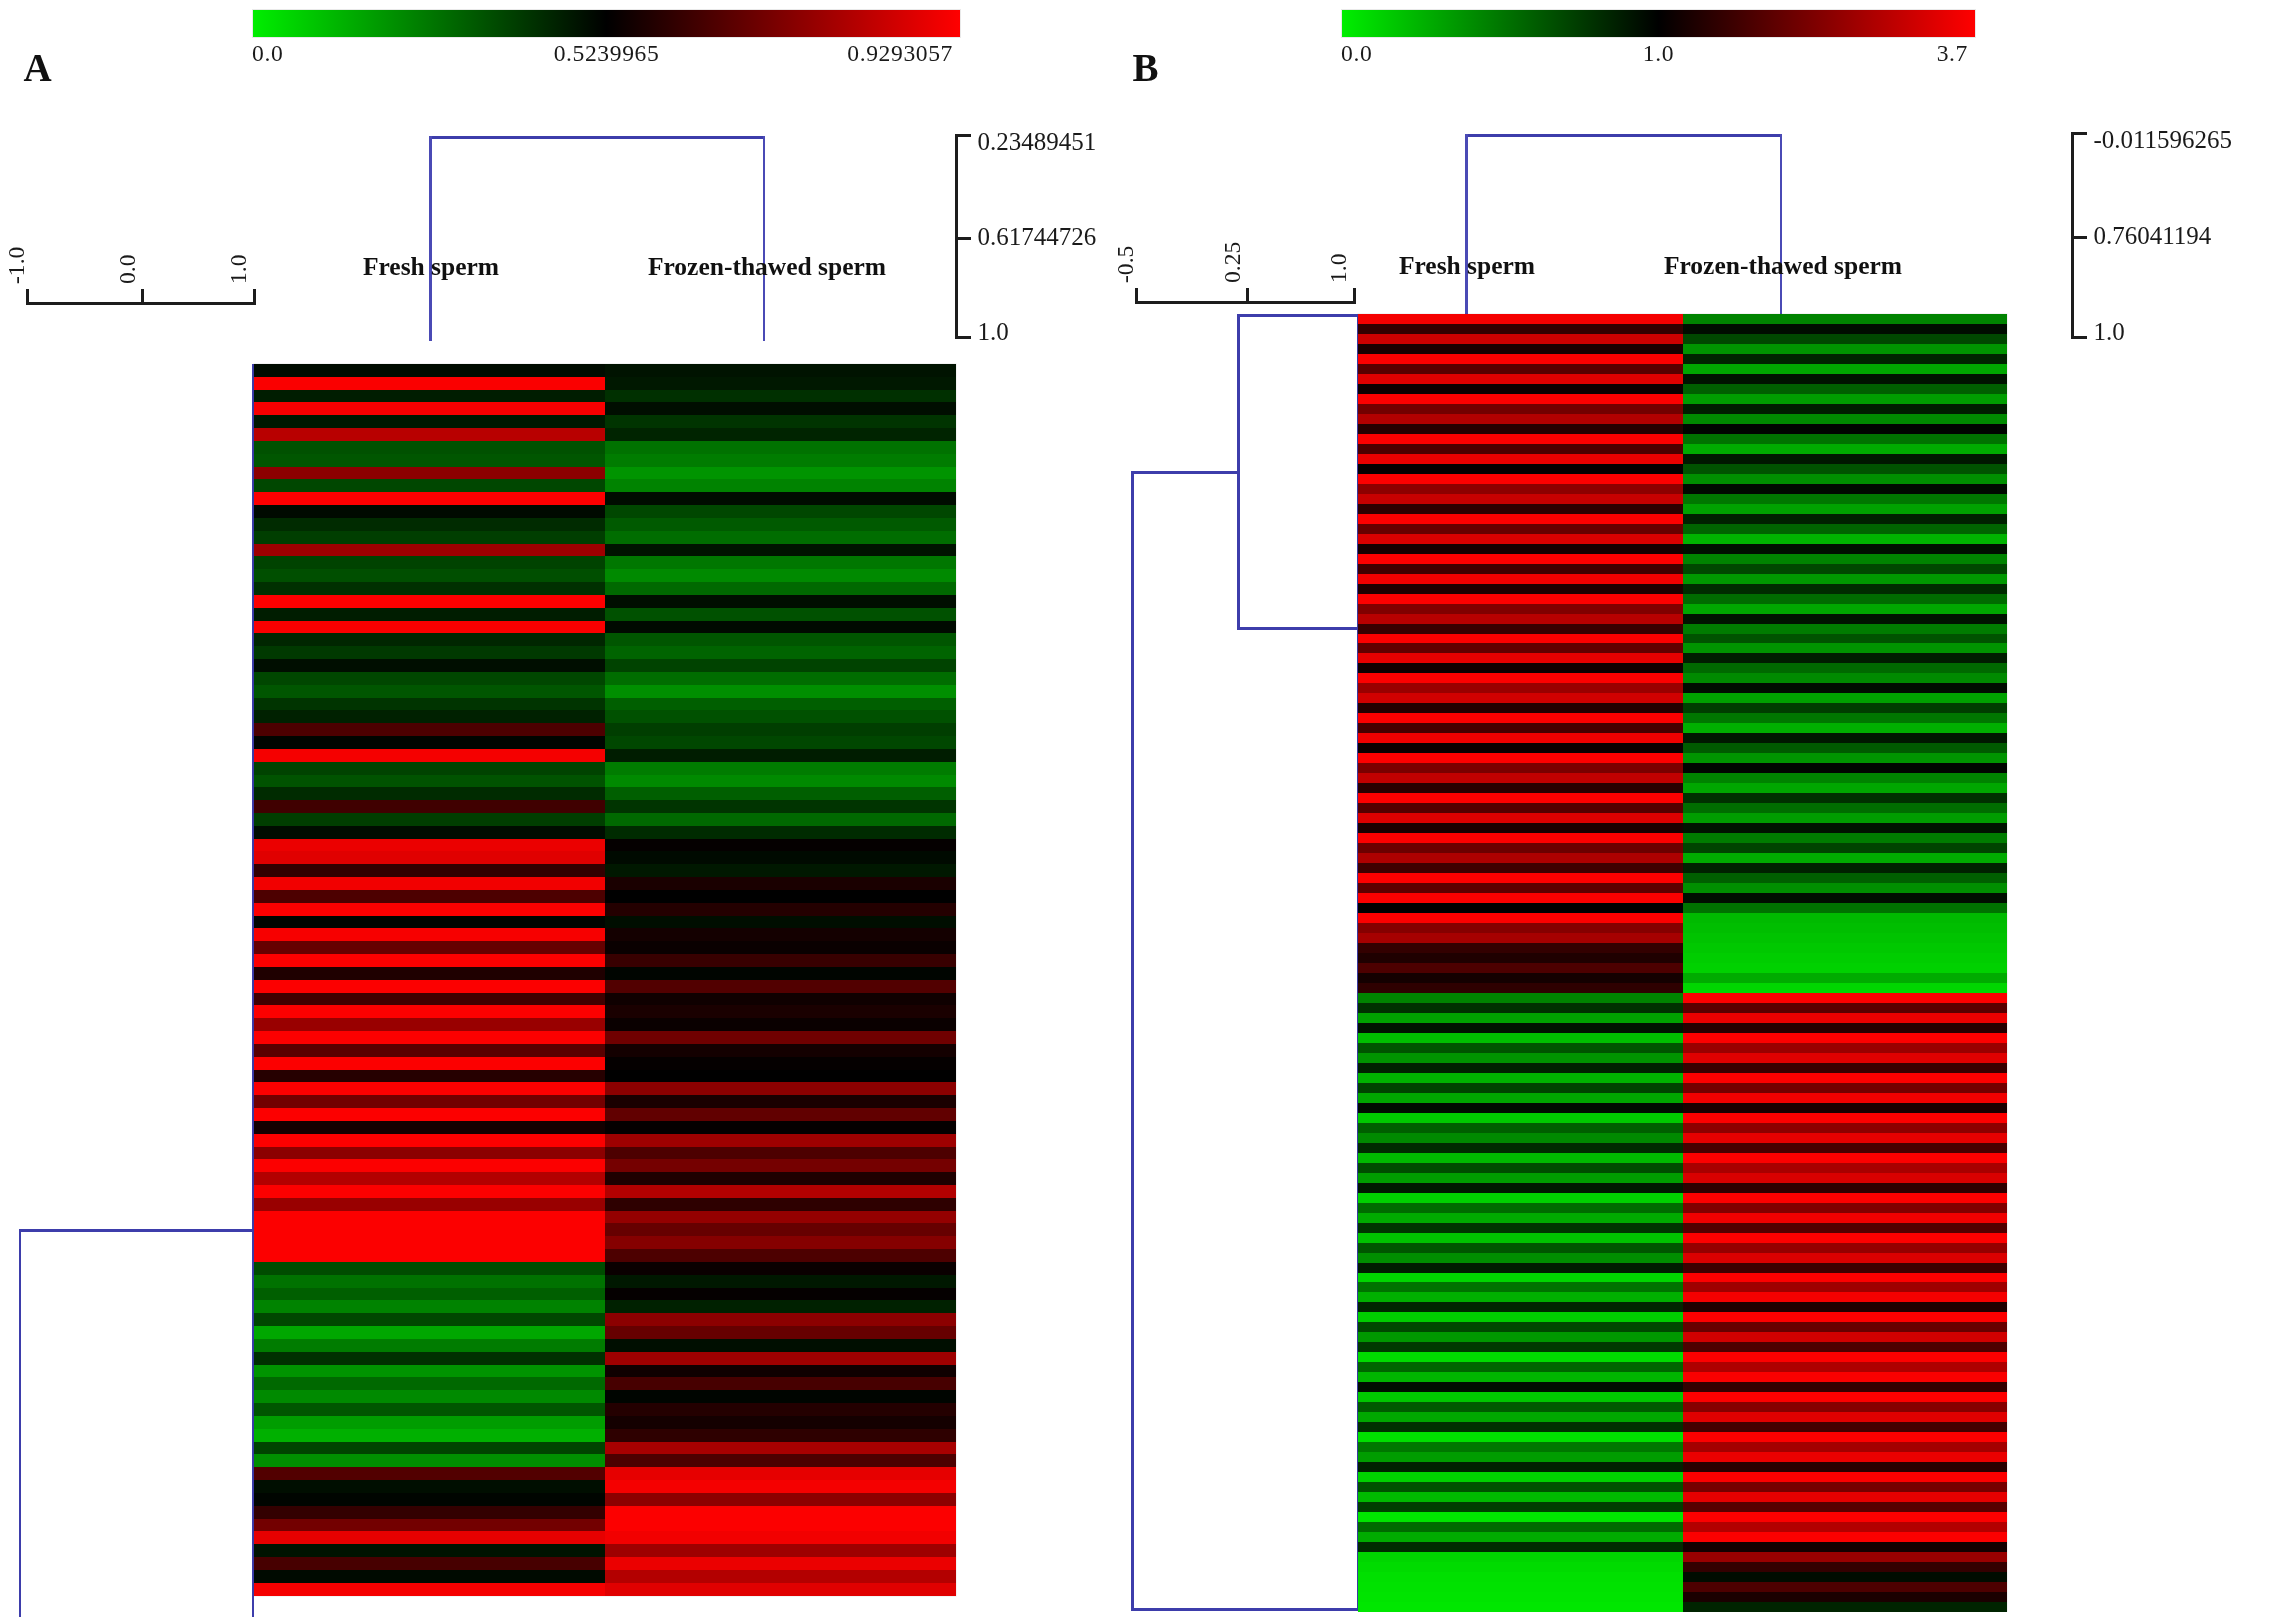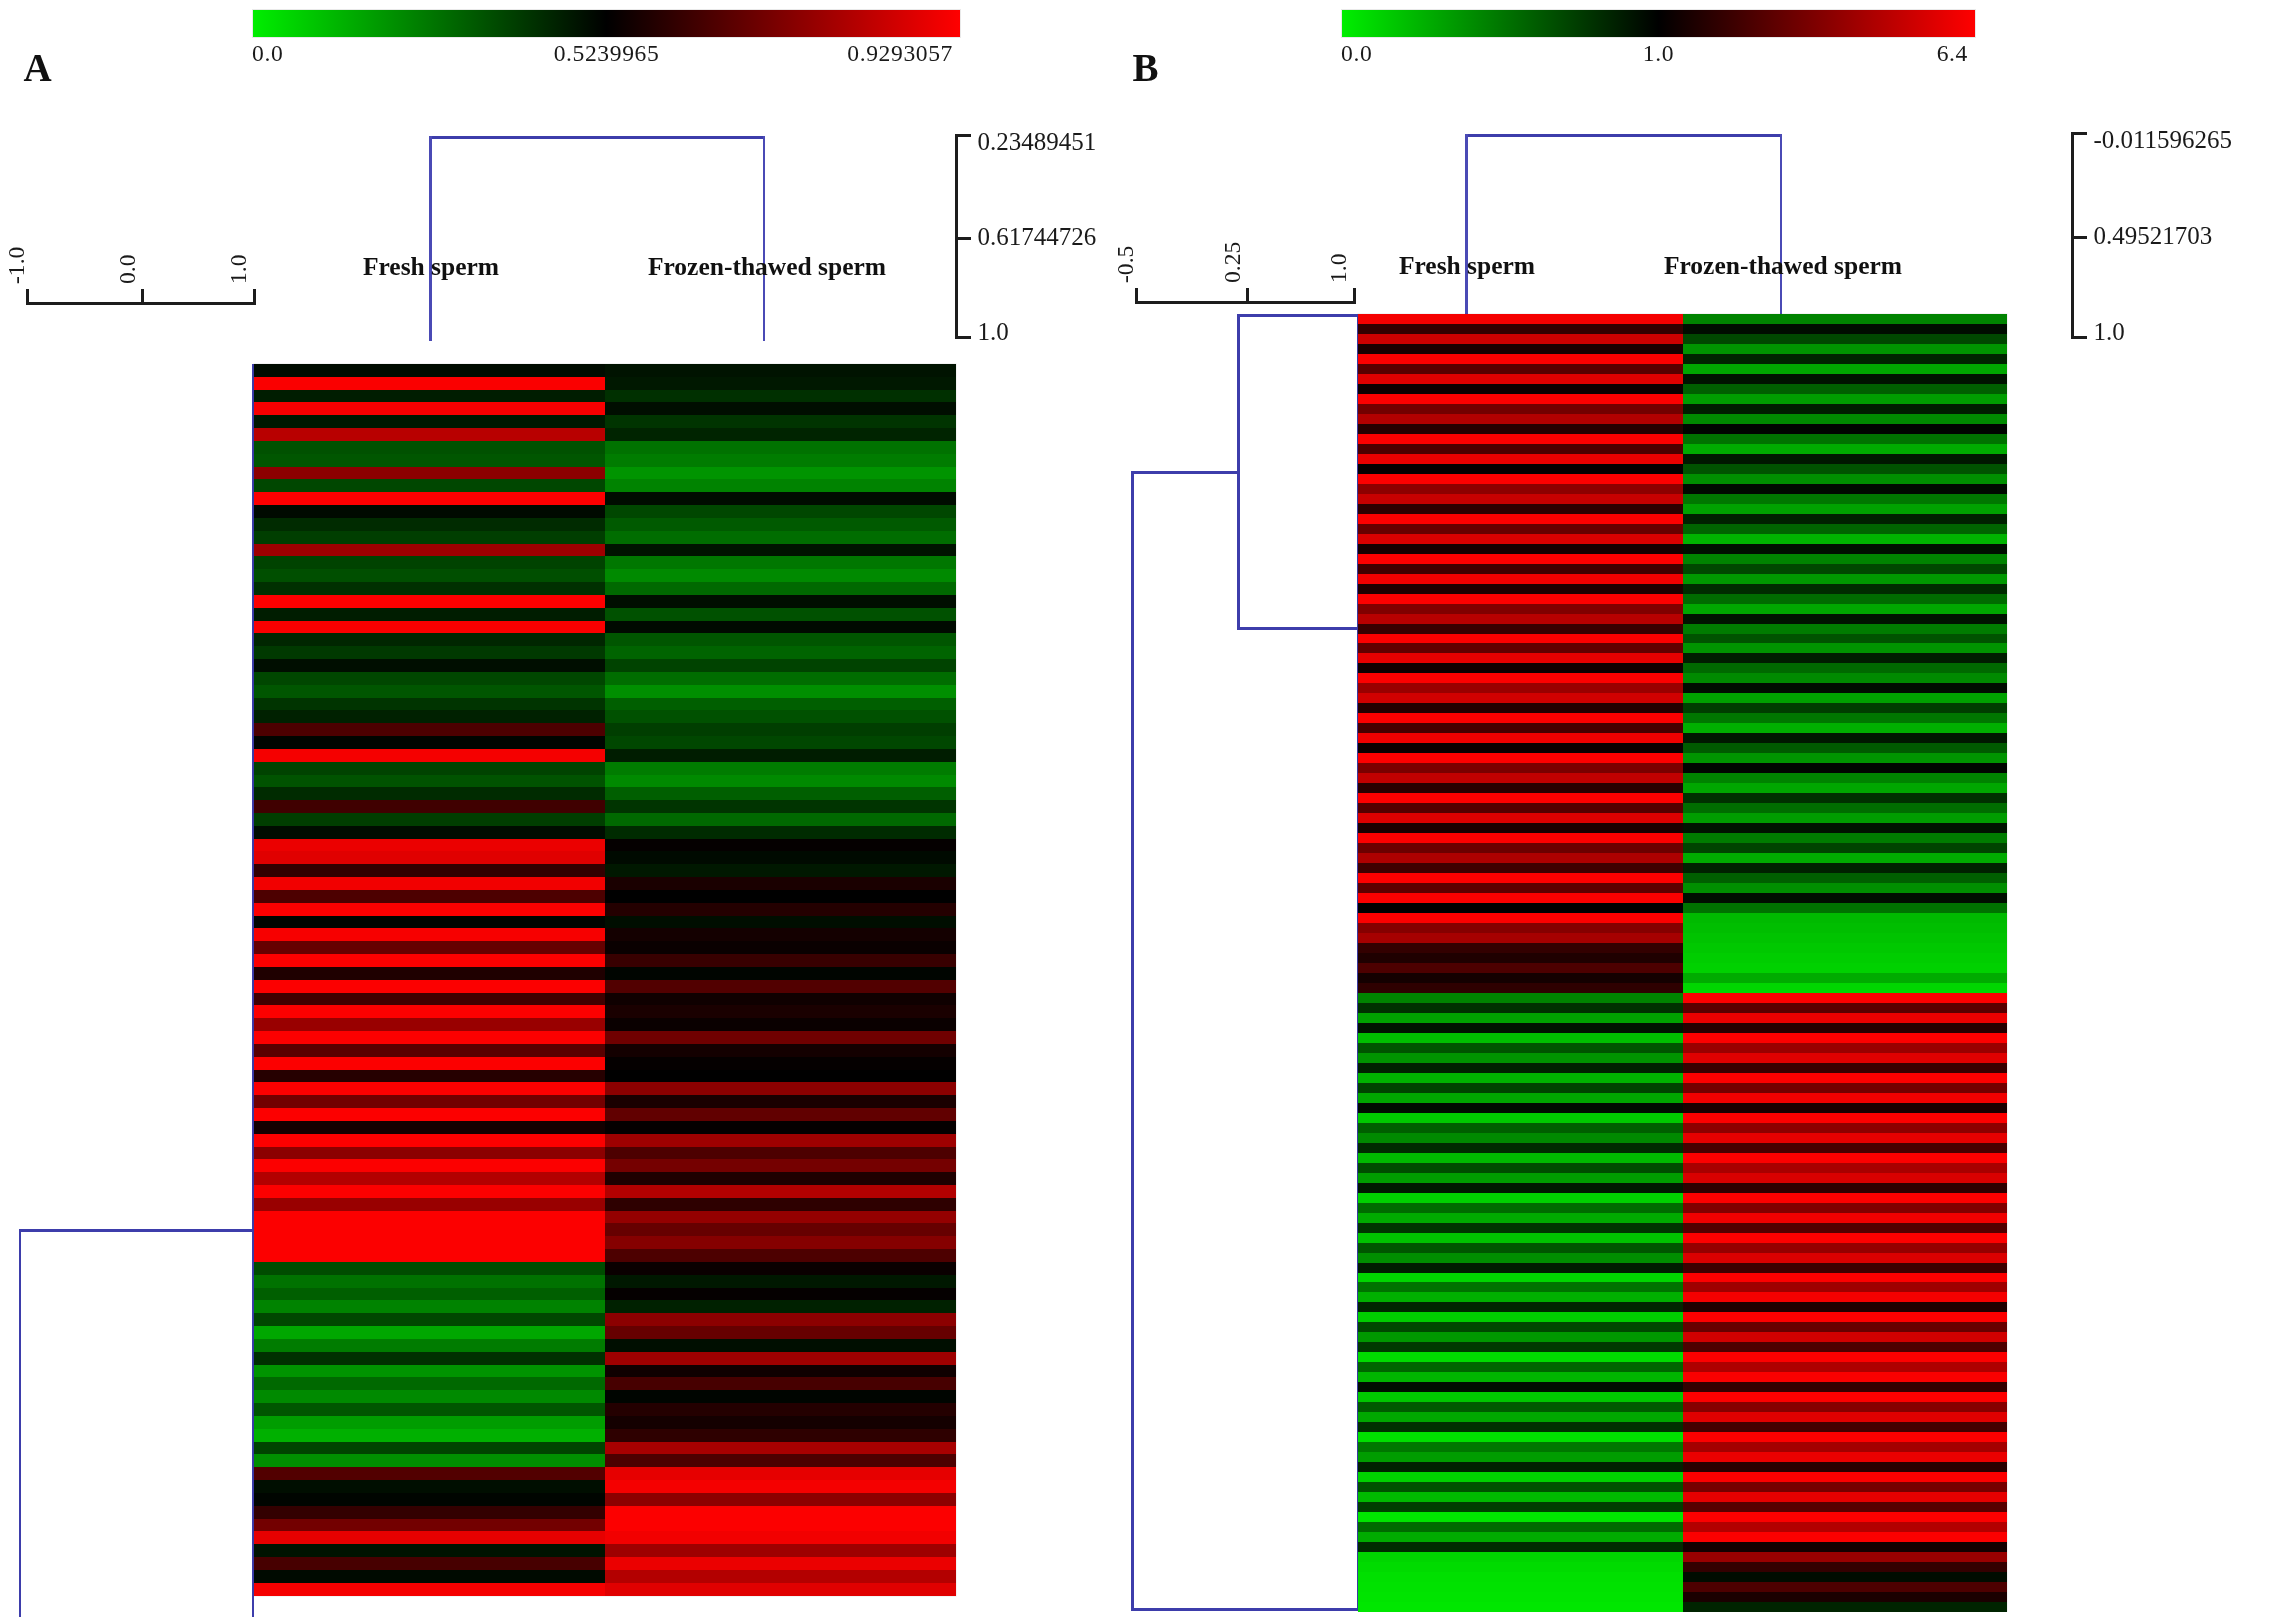--- a/index.html
+++ b/index.html
@@ -512,21 +512,21 @@
 
 <div class="panel" id="panel-b">
 
   <div class="panel-letter" style="left:12.4px;top:45px;">B</div>
 
   <div class="legend" style="left:221px;top:8.7px;width:635px;height:62px;">
     <div class="legend-bar" id="b-legend-bar" style="background: linear-gradient(to right, rgb(0, 238, 0) 0%, rgb(0, 0, 0) 50%, rgb(255, 0, 0) 100%);"></div>
     <div class="legend-ticks">
       <span class="lt0">0.0</span>
       <span class="lt1">1.0</span>
-      <span class="lt2">6.4</span>
+      <span class="lt2">3.7</span>
     </div>
   </div>
 
   <div class="coldend" style="left:345px;top:134px;width:317px;height:202px;">
     <div class="hbar"></div>
     <div class="vbar left" style="height:202px;"></div>
     <div class="vbar right" style="height:202px;"></div>
   </div>
   <div class="coldend" style="left:345px;top:381px;width:317px;height:80px;">
     <div class="vstem" style="left:0;top:0;height:80px;"></div>
@@ -535,21 +535,21 @@
 
   <div class="collabel" style="left:347px;top:251px;">Fresh sperm</div>
   <div class="collabel" style="left:663px;top:251px;">Frozen-thawed sperm</div>
 
   <div class="vaxis" style="left:951px;top:132px;height:207px;">
     <div class="spine"></div>
     <div class="tick" style="top:0;"></div>
     <div class="tick" style="top:50%;"></div>
     <div class="tick" style="bottom:0;"></div>
     <div class="tlab" style="top:7.5px;">-0.011596265</div>
-    <div class="tlab" style="top:50%;">0.49521703</div>
+    <div class="tlab" style="top:50%;">0.76041194</div>
     <div class="tlab" style="top:calc(100% - 7.5px);">1.0</div>
   </div>
 
   <div class="haxis" style="left:15px;top:279px;width:221px;height:25px;">
     <div class="spine"></div>
     <div class="tick" style="left:0;"></div>
     <div class="tick" style="left:50%;"></div>
     <div class="tick" style="right:0;"></div>
     <div class="tlab" style="left:3.7px;">-0.5</div>
     <div class="tlab" style="left:50%;">0.25</div>

